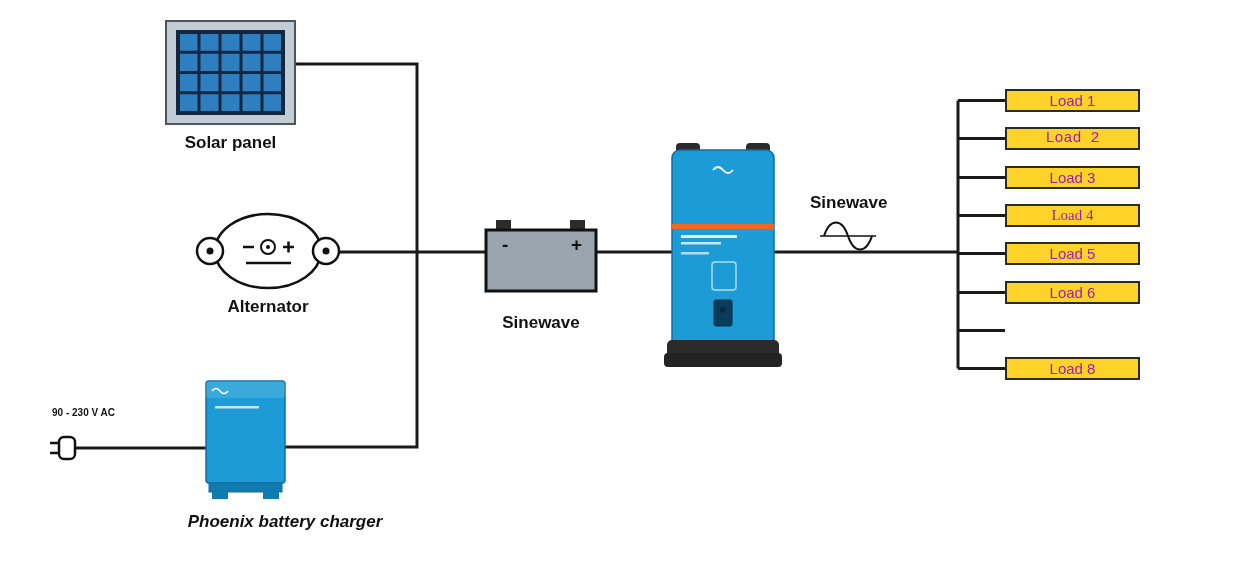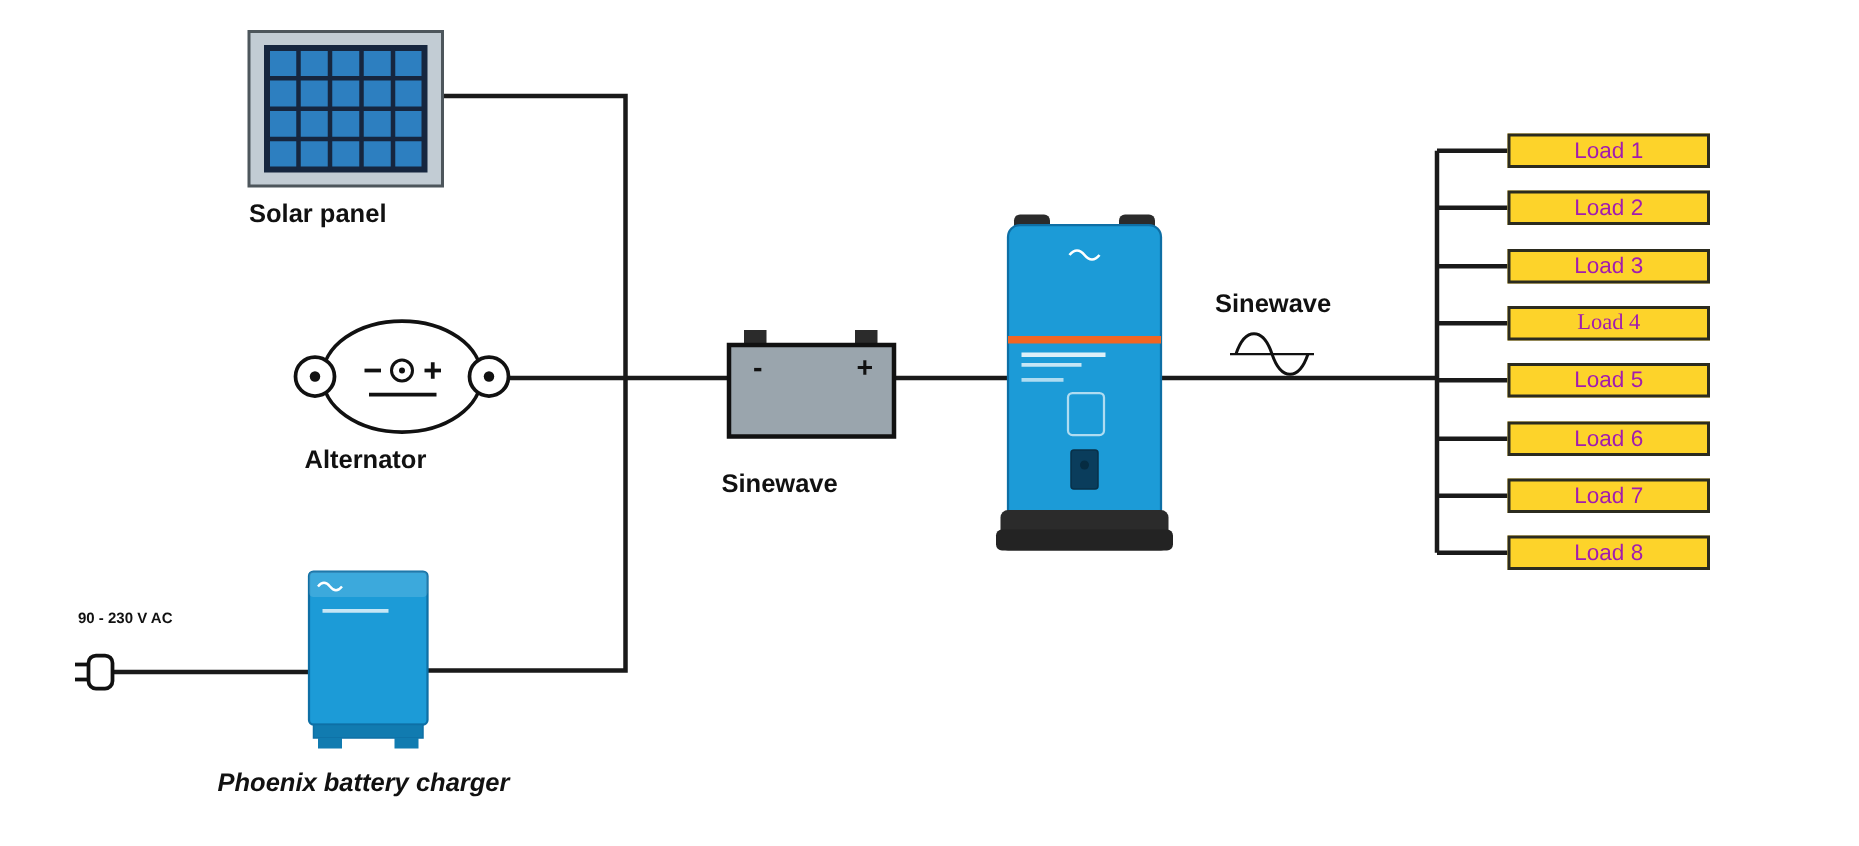--- a/index.html
+++ b/index.html
@@ -24,20 +24,21 @@
     background:#ffffff;
   }
   #diagram-svg{position:absolute;left:0;top:0;}
   .wire line, .wire polyline{
     stroke:var(--wire);stroke-width:3;fill:none;
   }
   .label{
     position:absolute;
     font-weight:bold;
     font-size:17px;
+    text-align:center;
     color:var(--text);
     white-space:nowrap;
   }
   .label-left{text-align:left;}
   .load-box{
     position:absolute;
     left:1005px;
     width:135px;height:23px;
     background:var(--load-fill);
     border:2px solid var(--load-border);
@@ -162,21 +163,20 @@
 
   <div class="label label-left" style="left:52px;top:407px;font-size:10px;">90 - 230 V AC</div>
 
   <div class="label" style="left:145px;top:512px;width:280px;font-style:italic;">Phoenix battery charger</div>
 
   <div class="label" style="left:481px;top:313px;width:120px;">Sinewave</div>
 
   <div class="label label-left" style="left:810px;top:193px;">Sinewave</div>
 
   <div class="load-box" style="top:89px;">Load 1</div>
-  <div class="load-box" style="top:127px;">Load 2</div>
+  <div class="load-box" style="top:127px;font-family:Liberation Mono, monospace;">Load 2</div>
   <div class="load-box" style="top:166px;">Load 3</div>
   <div class="load-box" style="top:204px;font-family:Liberation Serif, serif;">Load 4</div>
   <div class="load-box" style="top:242px;">Load 5</div>
   <div class="load-box" style="top:281px;">Load 6</div>
-  <div class="load-box" style="top:319px;">Load 7</div>
   <div class="load-box" style="top:357px;">Load 8</div>
 
 </div>
 
 </body></html>

